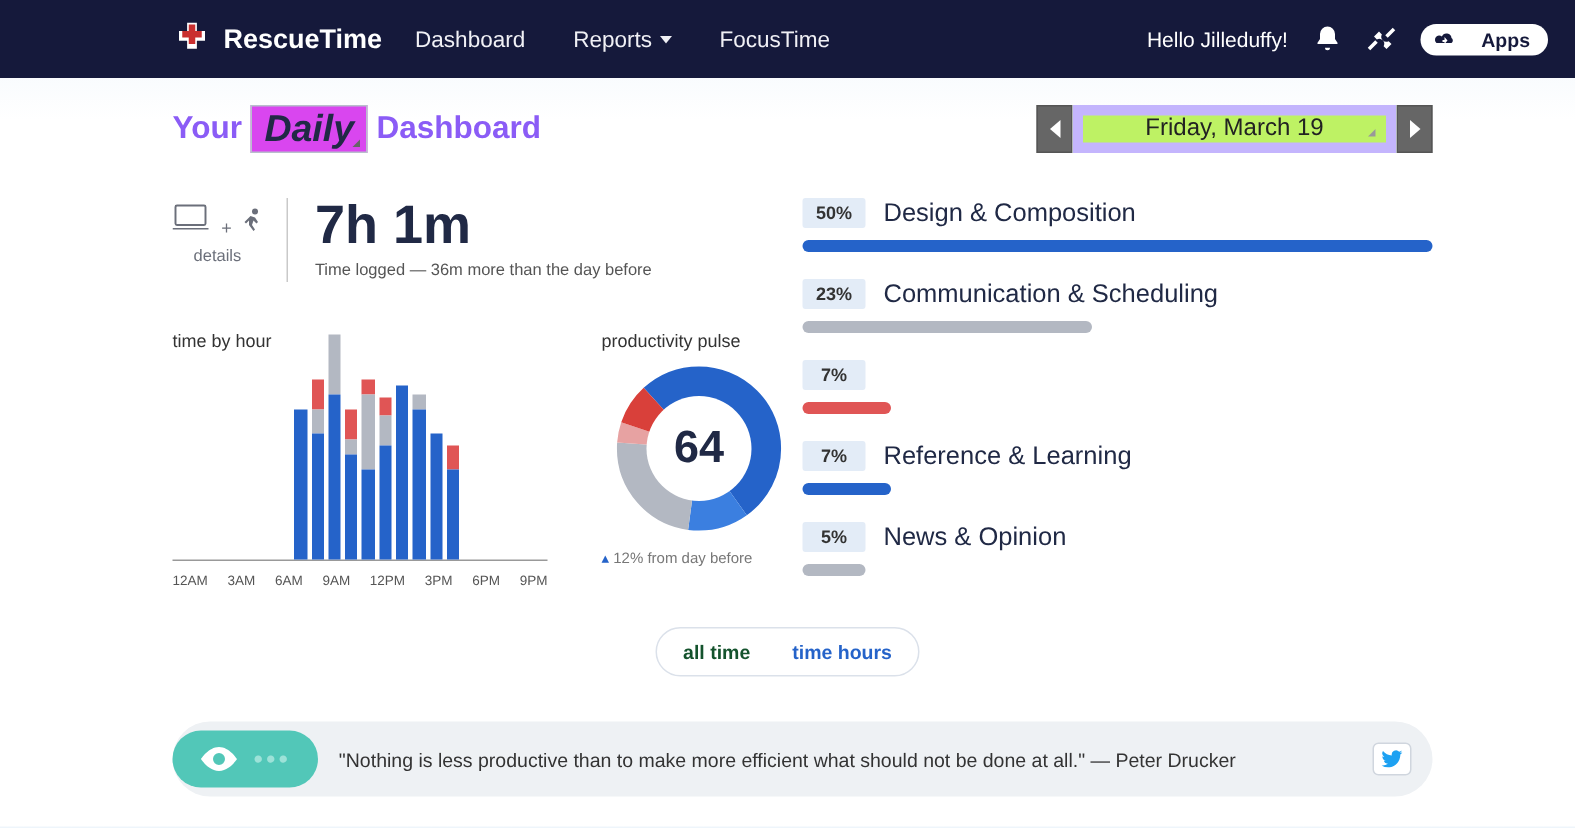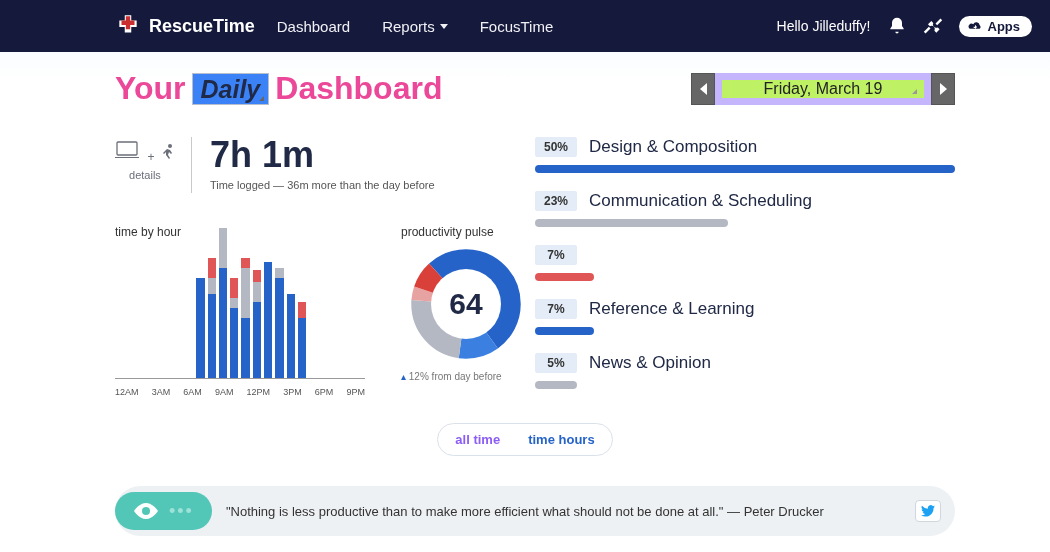--- a/index.html
+++ b/index.html
@@ -8,26 +8,26 @@
   
   .header { background: #15193b; height: 52px; display: flex; align-items: center; padding: 0 18px 0 0; }
   .logo-wrap { display: flex; align-items: center; gap: 8px; color: #fff; font-weight: 700; font-size: 18px; padding-left: 115px; padding-right: 22px; }
   .logo-svg { width: 26px; height: 26px; }
   .nav { display: flex; gap: 32px; }
   .nav-item { color: #f0f0f5; font-size: 15px; display: flex; align-items: center; gap: 5px; cursor: pointer; }
   .caret { width: 0; height: 0; border-left: 4px solid transparent; border-right: 4px solid transparent; border-top: 5px solid #f0f0f5; }
   .header-right { margin-left: auto; display: flex; align-items: center; gap: 16px; }
   .hello { color: #fff; font-size: 14px; }
   .hicon { width: 20px; height: 20px; color: #fff; cursor: pointer; }
-  .apps-btn { background: #fff; color: #15193b; border-radius: 14px; padding: 3px 12px 3px 8px; display: flex; align-items: center; gap: 5px; font-weight: 700; font-size: 13px; cursor: pointer; }
+  .apps-btn { background: #fff; color: #15193b; border-radius: 14px; padding: 3px 12px 3px 8px; display: flex; align-items: center; gap: 17px; font-weight: 700; font-size: 13px; cursor: pointer; }
 
   
   .title-row { display: flex; align-items: center; padding: 18px 0 0 115px; }
-  .title-txt { font-size: 32px; font-weight: 700; color: #ec4899; }
-  .daily-select { display: inline-flex; align-items: flex-end; border: 1px solid #b8bfcc; background: #3b82f6; padding: 0 8px 0 8px; margin: 0 6px; font-style: italic; font-weight: 700; font-size: 25px; color: #202945; position: relative; height: 32px; }
+  .title-txt { font-size: 21px; font-weight: 700; color: #8b5cf6; }
+  .daily-select { display: inline-flex; align-items: flex-end; border: 1px solid #b8bfcc; background: #d946ef; padding: 0 8px 0 8px; margin: 0 6px; font-style: italic; font-weight: 700; font-size: 25px; color: #202945; position: relative; height: 32px; }
   .daily-tri { width: 0; height: 0; border-left: 5px solid transparent; border-bottom: 5px solid #666; position: absolute; right: 4px; bottom: 3px; }
   .date-nav { margin-left: auto; margin-right: 95px; display: flex; align-items: stretch; }
   .date-arrow { width: 24px; background: #666; display: flex; align-items: center; justify-content: center; cursor: pointer; border: 1px solid #555; }
   .date-arrow-tri-l { width: 0; height: 0; border-top: 6px solid transparent; border-bottom: 6px solid transparent; border-right: 7px solid #fff; }
   .date-arrow-tri-r { width: 0; height: 0; border-top: 6px solid transparent; border-bottom: 6px solid transparent; border-left: 7px solid #fff; }
   .date-box { width: 216px; border: 7px solid #c4b5fd; background: #bef264; display: flex; align-items: center; justify-content: center; font-size: 16px; color: #222; position: relative; }
   .date-tri { width: 0; height: 0; border-left: 5px solid transparent; border-bottom: 5px solid #999; position: absolute; right: 7px; bottom: 4px; }
 
   
   .content { display: flex; padding: 30px 0 0 115px; }
@@ -65,21 +65,21 @@
   .cat-pct { background: #e3ecf7; color: #333; font-size: 12px; font-weight: 700; padding: 3px 8px; border-radius: 2px; min-width: 42px; text-align: center; }
   .cat-name { font-size: 17px; color: #202945; }
   .cat-bar-track { height: 8px; border-radius: 4px; position: relative; }
   .cat-bar-fill { height: 8px; border-radius: 4px; }
 
   
   .toggle-row { text-align: center; margin-top: 16px; }
   .toggle { display: inline-flex; border: 1px solid #dbe1ea; border-radius: 22px; background: #fff; padding: 3px; }
   .toggle-opt { padding: 5px 14px; font-size: 13px; font-weight: 600; border-radius: 20px; cursor: pointer; }
   .toggle-opt.active { color: #2563c9; }
-  .toggle-opt.inactive { color: #8b5cf6; }
+  .toggle-opt.inactive { color: #14532d; }
 
   
   .quote-bar { margin: 30px 95px 20px 115px; background: #eef1f4; border-radius: 26px; display: flex; align-items: center; padding: 0 14px 0 0; height: 50px; }
   .eye-pill { background: #52c7b8; border-radius: 24px; padding: 10px 18px; display: flex; align-items: center; gap: 10px; margin-right: 14px; }
   .dots { color: #9de2d8; font-size: 18px; letter-spacing: 2px; line-height: 0; }
   .quote-text { font-size: 13px; color: #333; flex: 1; }
   .tw-btn { background: #fff; border: 1px solid #d0d6de; border-radius: 4px; width: 26px; height: 22px; display: flex; align-items: center; justify-content: center; cursor: pointer; }
 </style>
 </head>
 <body>

